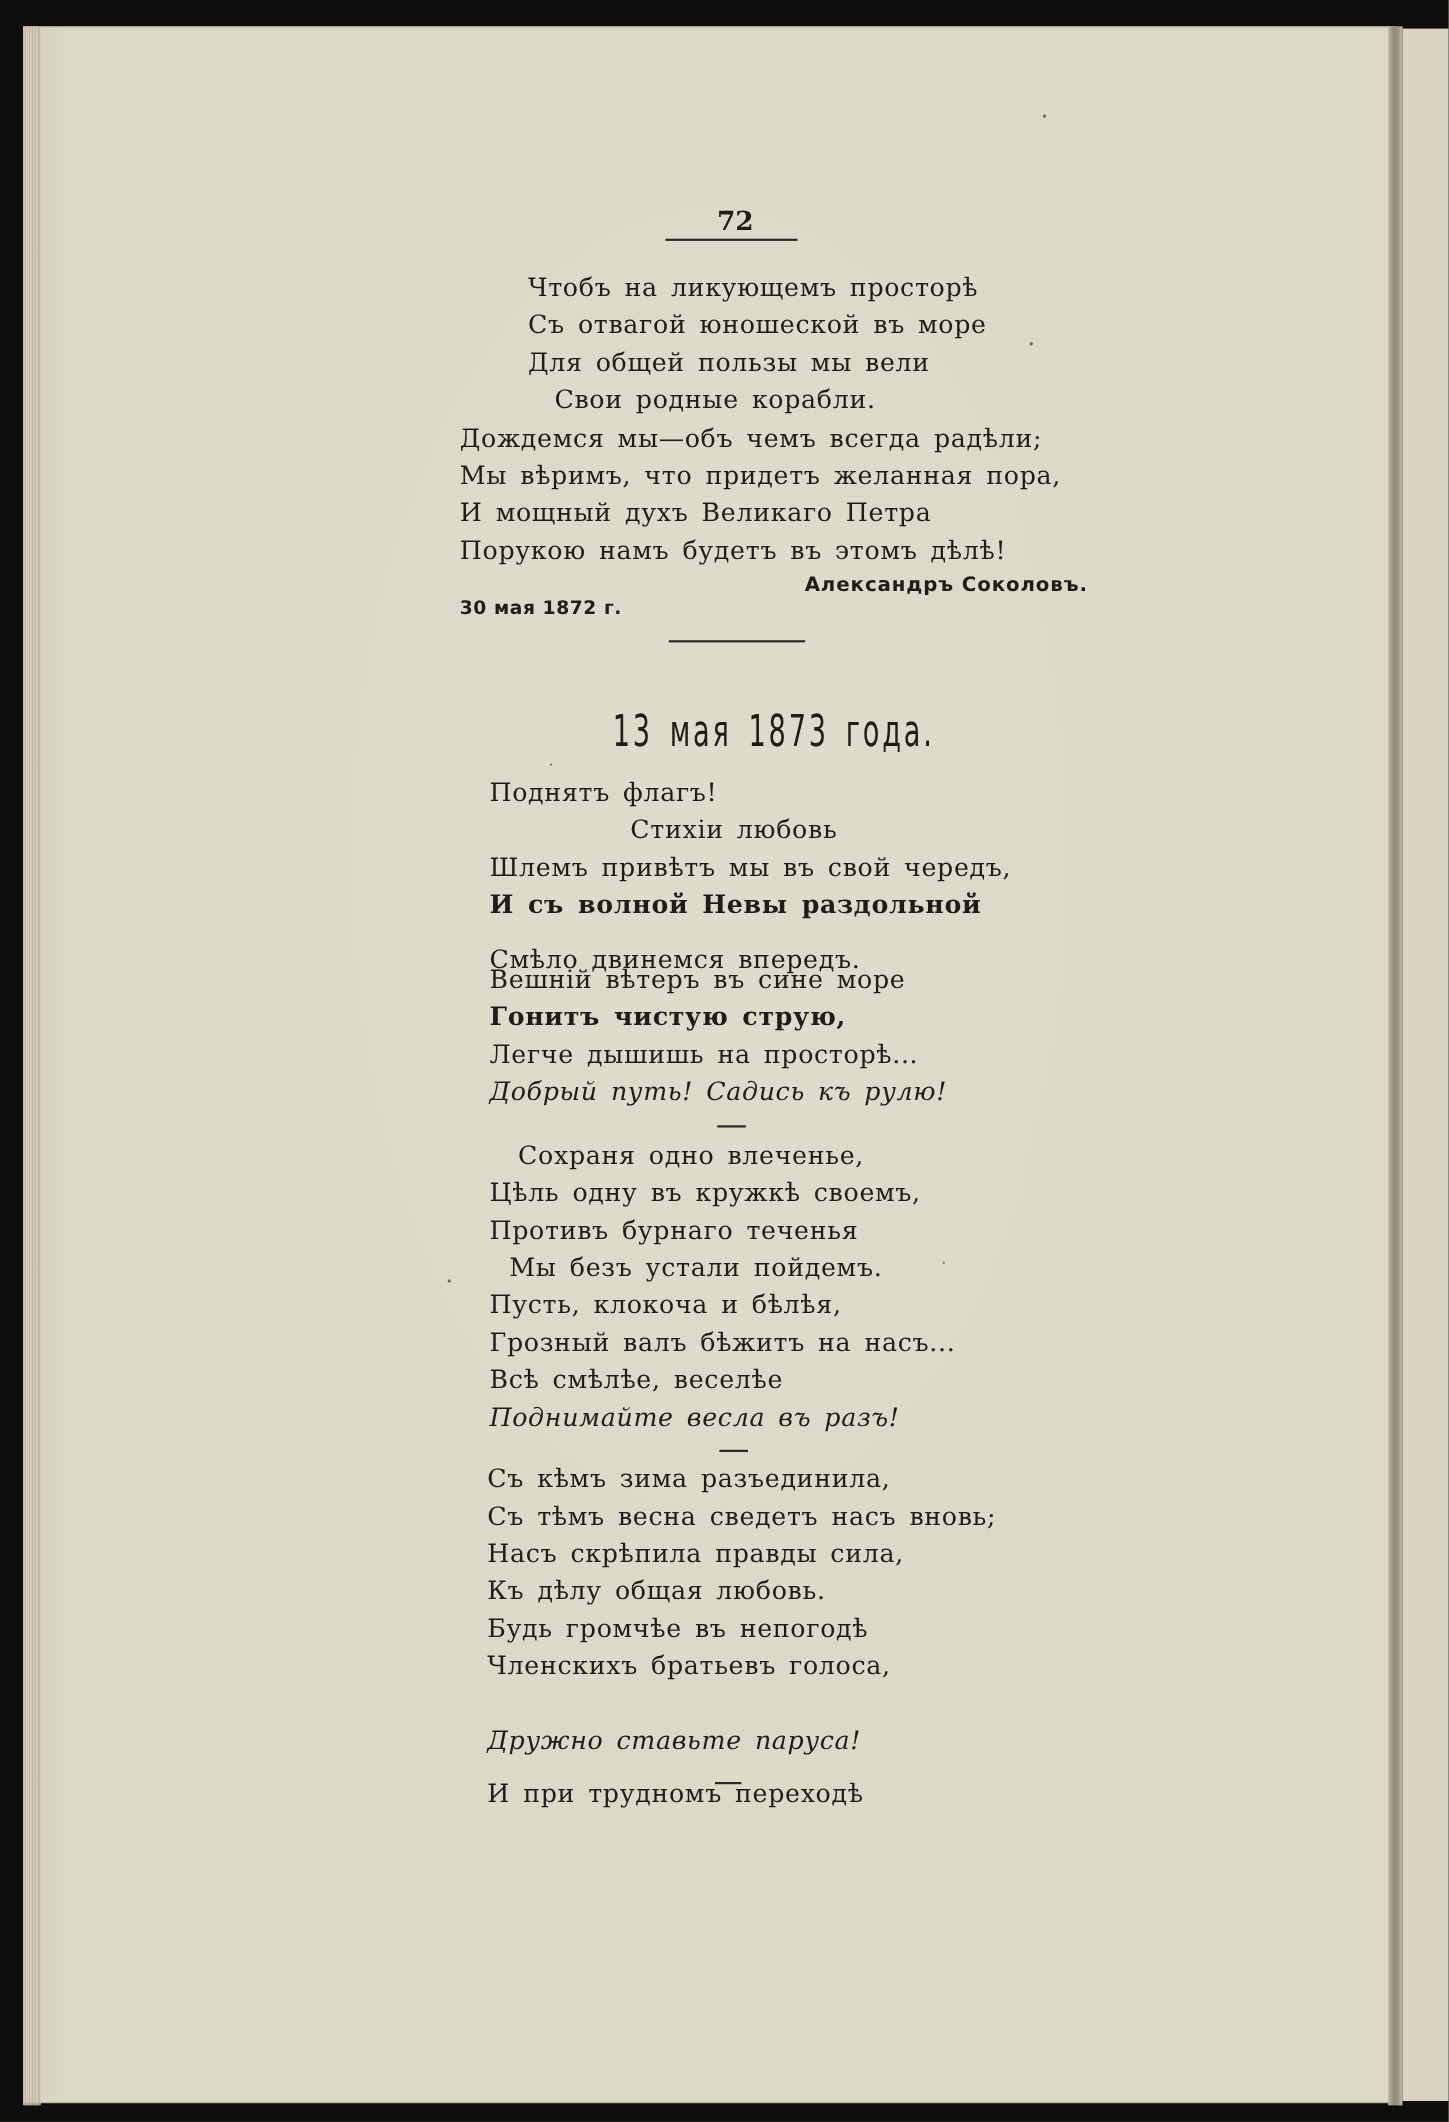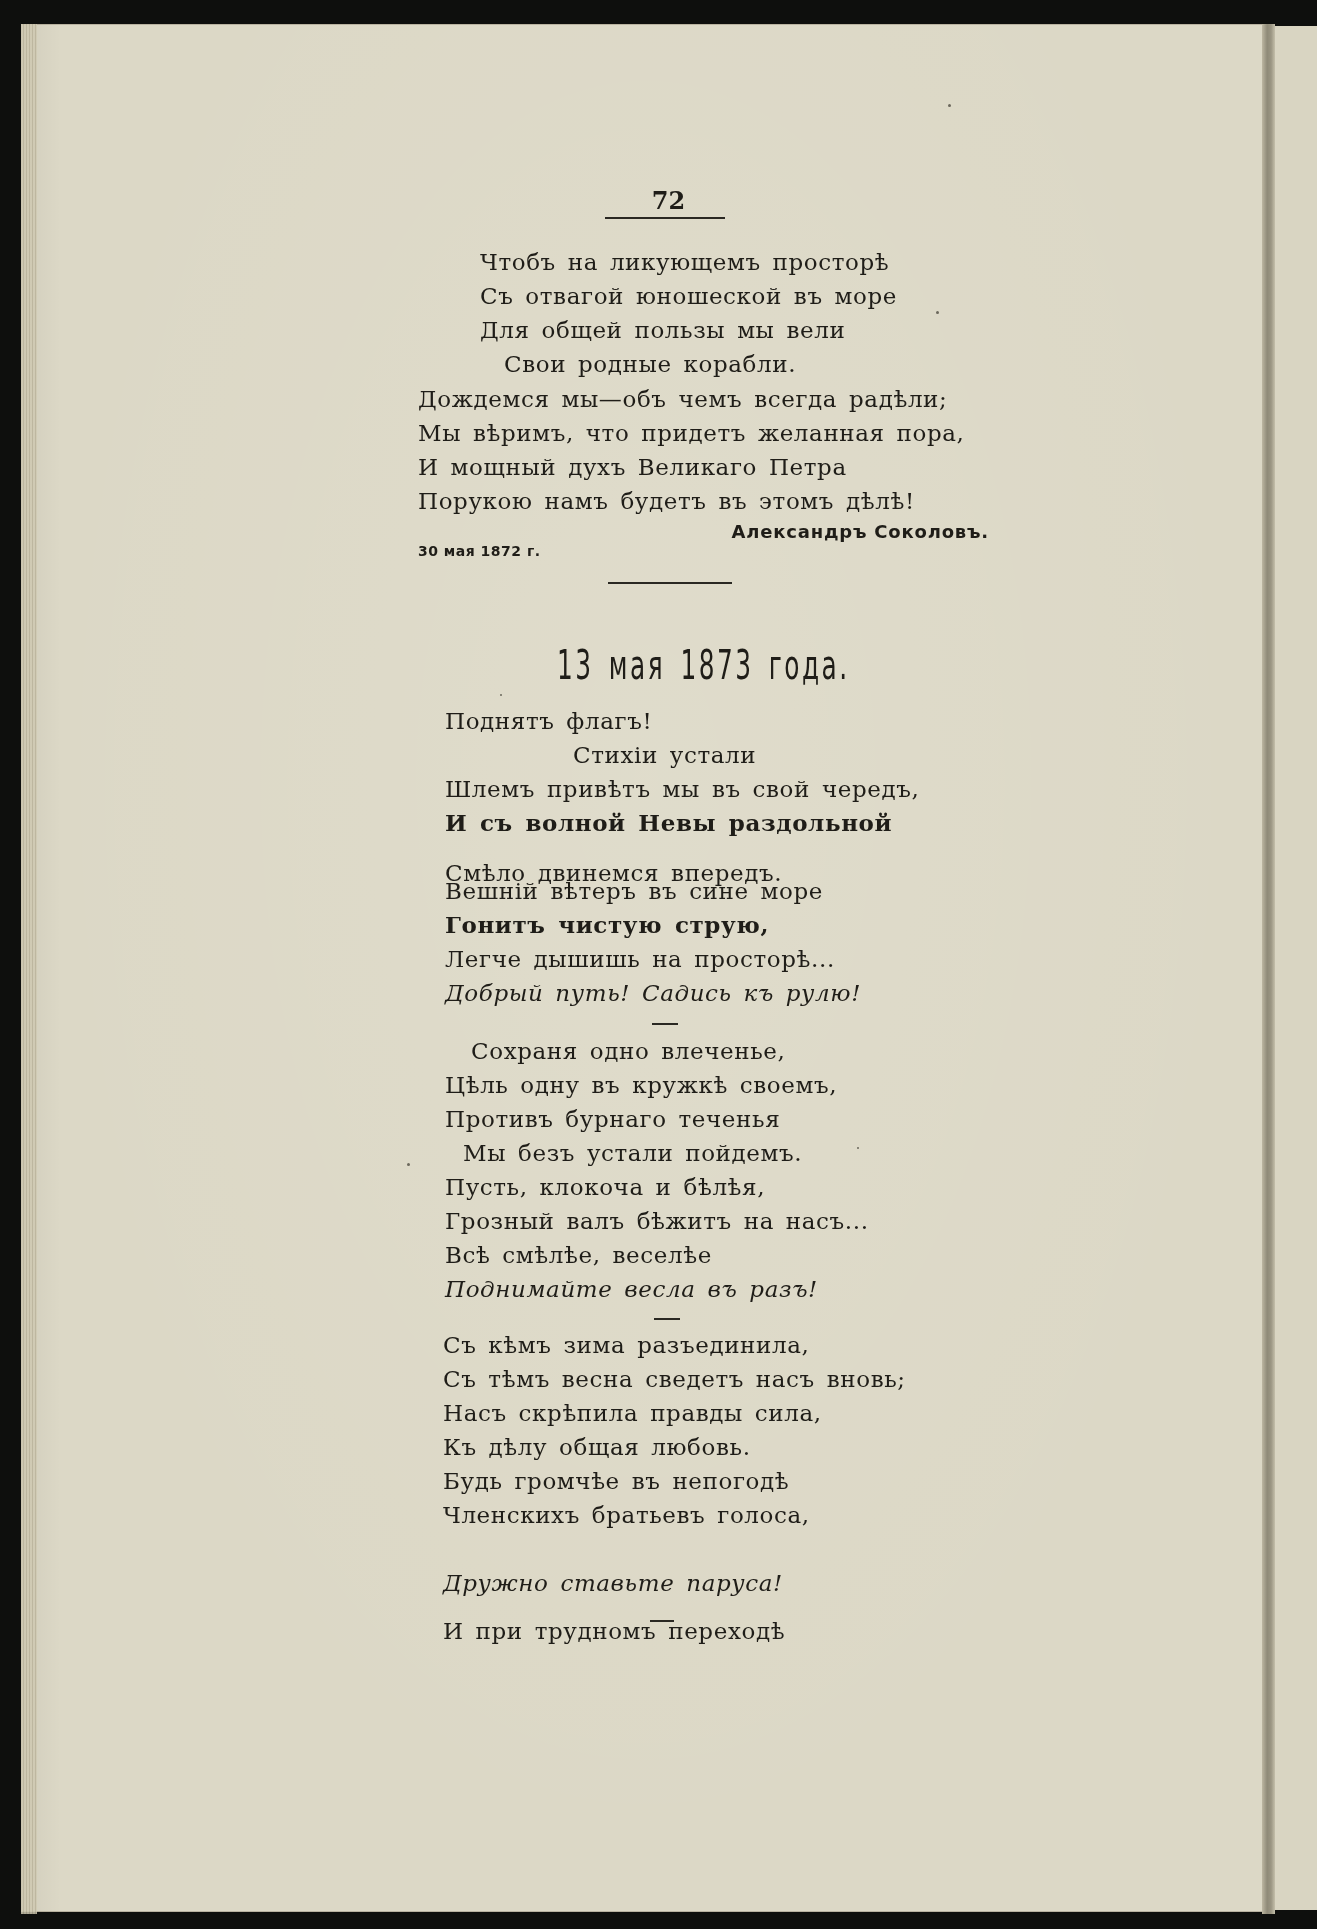--- a/index.html
+++ b/index.html
@@ -48,21 +48,21 @@
     font-size: 23px; letter-spacing: 0.6px; word-spacing: 4px;
     line-height: 30px;
   }
   .italic { font-style: italic; }
   .author {
     font-family: "DejaVu Sans", "Liberation Sans", sans-serif;
     font-weight: bold; font-size: 18px; letter-spacing: 0.8px;
   }
   .date {
     font-family: "DejaVu Sans", "Liberation Sans", sans-serif;
-    font-size: 14px; font-weight: bold; letter-spacing: 0.5px;
+    font-size: 17px; font-weight: bold; letter-spacing: 0.5px;
   }
   .title {
     font-family: "DejaVu Sans", "Liberation Sans", sans-serif;
     font-size: 40px; letter-spacing: 4px; word-spacing: 8px;
     transform: scaleX(0.62); transform-origin: left top;
   }
   .dash { position: absolute; height: 2px; background: #2a2822; }
   .speck { position: absolute; width: 3px; height: 3px; border-radius: 50%; background: #3a372e; opacity: 0.7; }
 </style>
 </head>
@@ -92,21 +92,21 @@
 <div class="line" style="left:418px;top:452px;">И мощный духъ Великаго Петра</div>
 <div class="line" style="left:418px;top:486px;">Порукою намъ будетъ въ этомъ дѣлѣ!</div>
 <div class="abs author" style="right:328px;top:521px;text-align:right;">Александръ Соколовъ.</div>
 <div class="abs date" style="left:418px;top:543px;">30 мая 1872 г.</div>
 
 <div class="rule" style="left:608px;top:582px;width:124px;height:1.5px;"></div>
 
 <div class="abs title" style="left:557px;top:642px;">13 мая 1873 года.</div>
 
 <div class="line" style="left:445px;top:706px;">Поднятъ флагъ!</div>
-<div class="line" style="left:573px;top:740px;">Стихіи устали</div>
+<div class="line" style="left:573px;top:740px;">Стихіи любовь</div>
 <div class="line" style="left:445px;top:774px;">Шлемъ привѣтъ мы въ свой чередъ,</div>
 <div class="line" style="left:445px;top:808px;font-weight:bold;">И съ волной Невы раздольной</div>
 <div class="line" style="left:445px;top:842px;margin-top:16px;">Смѣло двинемся впередъ.</div>
 <div class="line" style="left:445px;top:876px;">Вешній вѣтеръ въ сине море</div>
 <div class="line" style="left:445px;top:910px;font-weight:bold;">Гонитъ чистую струю,</div>
 <div class="line" style="left:445px;top:944px;">Легче дышишь на просторѣ...</div>
 <div class="line italic" style="left:445px;top:978px;">Добрый путь! Садись къ рулю!</div>
 <div class="dash" style="left:652px;top:1023px;width:26px;"></div>
 
 <div class="line" style="left:471px;top:1036px;">Сохраня одно влеченье,</div>

